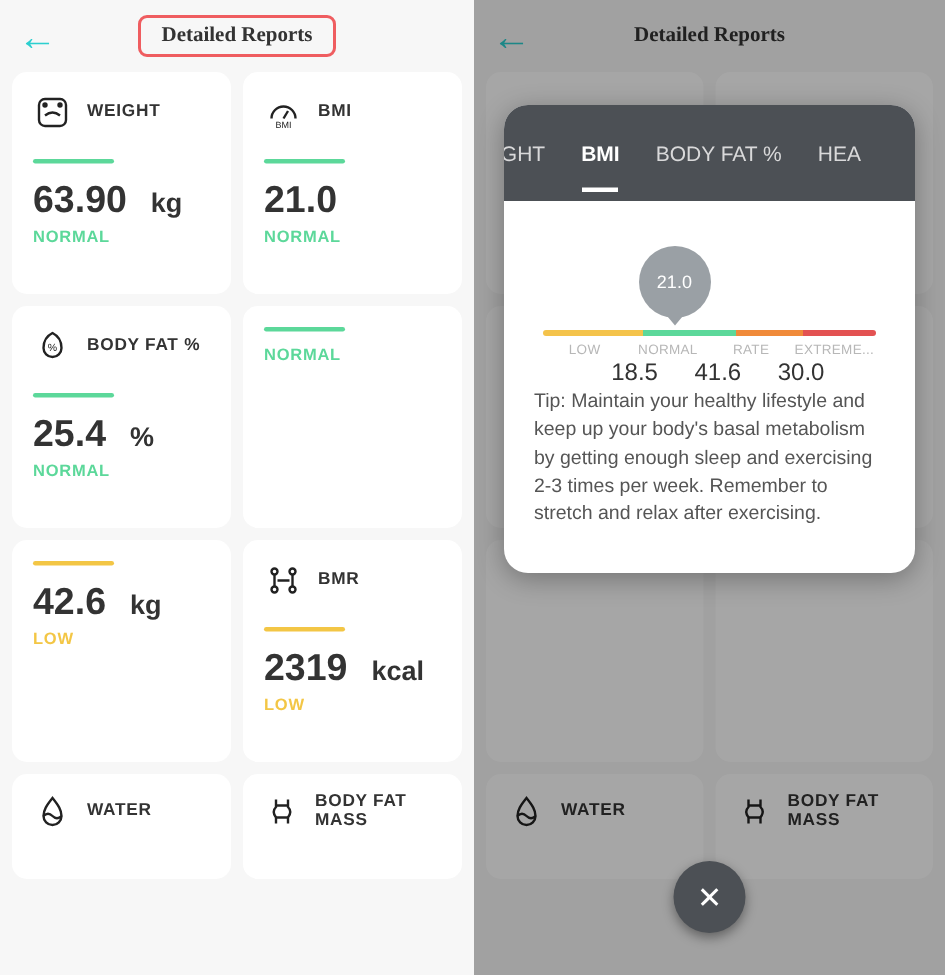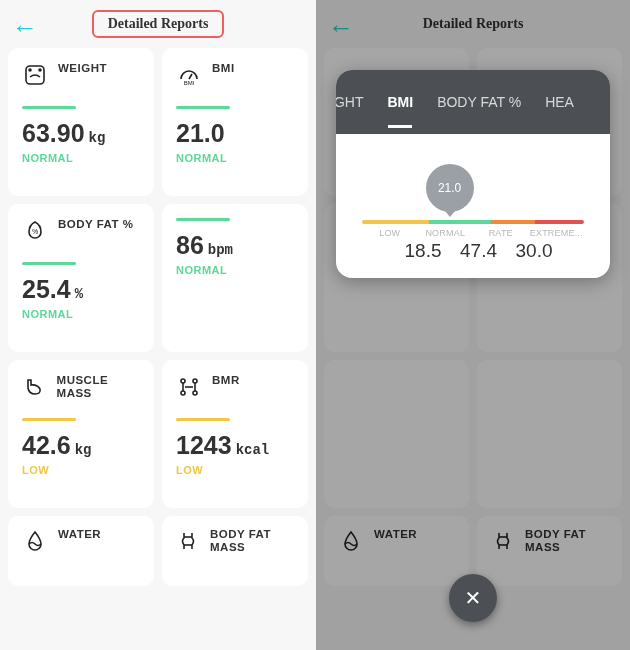--- a/index.html
+++ b/index.html
@@ -8,48 +8,48 @@
   .left { width: 316px; background: #f7f7f7; }
   .right { width: 314px; background: #f7f7f7; }
   .header { height: 48px; display: flex; align-items: center; position: relative; }
   .back-arrow { color: #2ccfcf; font-size: 26px; margin-left: 12px; font-weight: 700; }
   .title-wrap { position: absolute; left: 0; right: 0; display: flex; justify-content: center; pointer-events: none; font-family: Liberation Serif, serif; }
   .title { font-weight: 700; font-size: 14px; color: #333; }
   .title-box { border: 2px solid #ef5d60; border-radius: 6px; padding: 4px 14px; }
   .grid { padding: 0 8px 8px 8px; display: grid; grid-template-columns: 1fr 1fr; gap: 8px; }
   .card { background: #fff; border-radius: 10px; padding: 14px 12px 14px 14px; min-height: 148px; }
   .card-partial { min-height: 60px; padding-top: 12px; }
-  .card-head { display: flex; align-items: flex-start; gap: 10px; margin-bottom: 18px; }
+  .card-head { display: flex; align-items: center; gap: 10px; margin-bottom: 18px; }
   .card-icon { width: 26px; height: 26px; display: flex; align-items: center; justify-content: center; }
   .card-icon svg { width: 24px; height: 24px; }
   .card-label { font-size: 11.5px; letter-spacing: 0.5px; color: #333; font-weight: 600; line-height: 1.15; }
   .accent { height: 3px; border-radius: 2px; width: 54px; margin-bottom: 10px; }
   .green { background: #5cd89a; }
   .yellow { background: #f3c645; }
-  .val-row { display: flex; align-items: baseline; gap: 4px; }
+  .val-row { display: flex; align-items: baseline; gap: 16px; }
   .val { font-size: 25px; font-weight: 700; color: #333; }
-  .unit { font-size: 14px; font-weight: 600; color: #333; font-family: Liberation Mono, monospace; }
+  .unit { font-size: 18px; font-weight: 600; color: #333; }
   .status { font-size: 11px; font-weight: 700; letter-spacing: 0.5px; margin-top: 4px; }
   .st-normal { color: #5cd89a; }
   .st-low { color: #f3c645; }
   .right-dim { position: absolute; inset: 0; background: rgba(0,0,0,0.35); }
   .modal { position: absolute; top: 70px; left: 20px; right: 20px; background: #fff; border-radius: 16px; overflow: hidden; box-shadow: 0 4px 18px rgba(0,0,0,0.3); }
   .tabs { background: #4c5055; height: 64px; display: flex; align-items: center; color: #d9d9da; overflow: hidden; }
   .tab { padding: 0 12px; font-size: 14px; white-space: nowrap; }
   .tab-clip-l { margin-left: -18px; }
   .tab.active { color: #fff; font-weight: 600; position: relative; }
   .tab.active::after { content: ""; position: absolute; bottom: -18px; left: 50%; transform: translateX(-50%); width: 24px; height: 3px; background: #fff; }
   .modal-body { padding: 16px 20px 20px 20px; }
   .gauge-wrap { position: relative; height: 90px; margin-top: 18px; }
   .gauge-pill { position: absolute; top: -4px; left: 40%; transform: translateX(-50%); width: 48px; height: 48px; background: #9aa0a5; border-radius: 24px; color: #fff; display: flex; align-items: center; justify-content: center; font-size: 12px; }
   .gauge-pill::after { content: ""; position: absolute; bottom: -5px; left: 50%; transform: translateX(-50%); border-left: 5px solid transparent; border-right: 5px solid transparent; border-top: 6px solid #9aa0a5; }
   .gauge-bar { position: absolute; top: 52px; left: 6px; right: 6px; height: 4px; border-radius: 2px; background: linear-gradient(to right, #f4c34b 0 30%, #5cd89a 30% 58%, #f08a3a 58% 78%, #e35252 78% 100%); }
   .tick-labels { display: flex; position: absolute; top: 60px; left: 6px; right: 6px; font-size: 9px; color: #b7b7b7; letter-spacing: 0.2px; }
   .tick-labels span { flex: 1; text-align: center; }
-  .tick-vals { display: flex; position: absolute; top: 72px; left: 6px; right: 6px; font-size: 19px; color: #333; justify-content: space-between; }
+  .tick-vals { display: flex; position: absolute; top: 72px; left: 6px; right: 6px; font-size: 16px; color: #333; justify-content: space-between; }
   .tick-vals span { flex: 1; text-align: center; }
   .desc { font-size: 13px; color: #555; line-height: 1.45; }
   .desc .heading { color: #333; font-weight: 500; margin-bottom: 10px; }
   .desc p { margin-bottom: 10px; }
   .close-btn { position: absolute; bottom: 28px; left: 50%; transform: translateX(-50%); width: 48px; height: 48px; background: #4c5055; border-radius: 24px; color: #fff; display: flex; align-items: center; justify-content: center; font-size: 20px; box-shadow: 0 3px 8px rgba(0,0,0,0.4); }
 </style>
 </head>
 <body>
 
 <div class="pane left">
@@ -114,36 +114,24 @@
       <div class="accent green"></div>
       <div class="val-row">
         <span class="val">25.4</span>
         <span class="unit">%</span>
       </div>
       <div class="status st-normal">NORMAL</div>
     </div>
 
     <div class="card">
       <div class="accent green"></div>
-      <div class="val-row">
-        <span class="val">86</span>
-        <span class="unit">bpm</span>
-      </div>
-      <div class="status st-normal">NORMAL</div>
-    </div>
-
-    <div class="card">
-      <div class="card-head">
-        <div class="card-icon">
-          <svg viewBox="0 0 24 24" fill="none" stroke="#222" stroke-width="1.6">
-              <path d="M6 5 L9 5 L9 10 Q15 9 18 14 Q19 19 13 19 Q7 19 6 13 Z"></path>
-            </svg>
-        </div>
-        <div class="card-label">MUSCLE MASS</div>
-      </div>
+      <div class="status st-normal">NORMAL</div>
+    </div>
+
+    <div class="card">
       <div class="accent yellow"></div>
       <div class="val-row">
         <span class="val">42.6</span>
         <span class="unit">kg</span>
       </div>
       <div class="status st-low">LOW</div>
     </div>
 
     <div class="card">
       <div class="card-head">
@@ -155,21 +143,21 @@
               <circle cx="18" cy="18" r="2"></circle>
               <line x1="6" y1="8" x2="6" y2="16"></line>
               <line x1="18" y1="8" x2="18" y2="16"></line>
               <line x1="8" y1="12" x2="16" y2="12"></line>
             </svg>
         </div>
         <div class="card-label">BMR</div>
       </div>
       <div class="accent yellow"></div>
       <div class="val-row">
-        <span class="val">1243</span>
+        <span class="val">2319</span>
         <span class="unit">kcal</span>
       </div>
       <div class="status st-low">LOW</div>
     </div>
 
     <div class="card card-partial">
       <div class="card-head">
         <div class="card-icon">
           <svg viewBox="0 0 24 24" fill="none" stroke="#222" stroke-width="1.6">
               <path d="M12 3 C8 8 6 11 6 15 A6 6 0 0 0 18 15 C18 11 16 8 12 3 Z"></path>
@@ -252,26 +240,27 @@
         <div class="gauge-bar"></div>
         <div class="tick-labels">
           <span>LOW</span>
           <span>NORMAL</span>
           <span>RATE</span>
           <span>EXTREME...</span>
         </div>
         <div class="tick-vals">
           <span style="flex:0.6"></span>
           <span>18.5</span>
-          <span>47.4</span>
+          <span>41.6</span>
           <span>30.0</span>
           <span style="flex:0.4"></span>
         </div>
       </div>
       <div class="desc">
+        <p>Tip: Maintain your healthy lifestyle and keep up your body's basal metabolism by getting enough sleep and exercising 2-3 times per week. Remember to stretch and relax after exercising.</p>
       </div>
     </div>
   </div>
 
   <div class="close-btn">
     <span>✕</span>
   </div>
 </div>
 
 </body></html>

